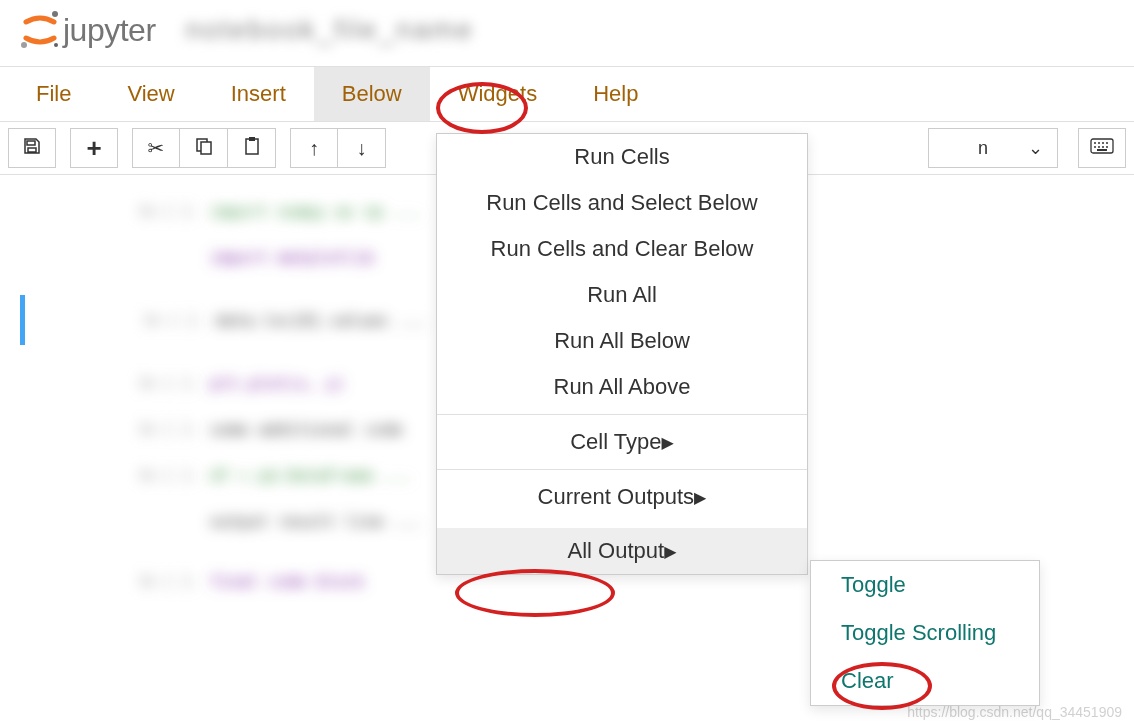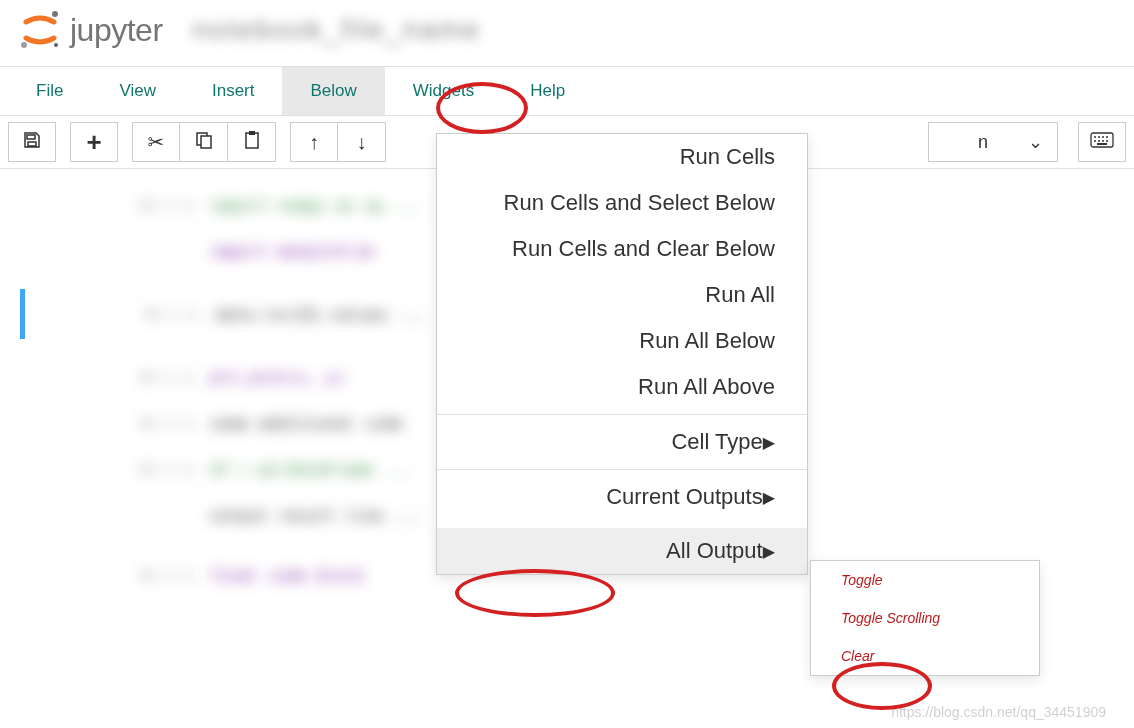--- a/index.html
+++ b/index.html
@@ -14,21 +14,21 @@
 }
 .header {
   display: flex;
   align-items: center;
   padding: 8px 18px 14px 18px;
   gap: 30px;
 }
 .logo {
   display: flex;
   align-items: center;
-  gap: 8px;
+  gap: 1px;
 }
 .logo-text {
   font-size: 32px;
   color: #757575;
   font-weight: 400;
   letter-spacing: -0.5px;
 }
 .notebook-name {
   font-size: 28px;
   color: #888;
@@ -37,22 +37,22 @@
 }
 .menubar {
   display: flex;
   border-top: 1px solid #e0e0e0;
   border-bottom: 1px solid #e0e0e0;
   padding: 0 8px;
   background: #fff;
 }
 .menubar-item {
   padding: 14px 28px;
-  font-size: 17px;
-  color: #0f766e;
+  font-size: 22px;
+  color: #a16207;
   cursor: pointer;
   position: relative;
   text-align: right;
 }
 .menubar-item.active {
   background: #e8e8e8;
 }
 .toolbar {
   display: flex;
   padding: 6px 8px;
@@ -139,61 +139,60 @@
   box-shadow: 0 4px 12px rgba(0,0,0,0.1);
   z-index: 10;
 }
 .dropdown-item {
   padding: 10px 32px;
   font-size: 22px;
   color: #333;
   cursor: pointer;
   display: flex;
   align-items: center;
-  justify-content: flex-end;
+  justify-content: center;
 }
 .dropdown-item.hover { background: #eee; margin-top: 8px; }
 .dropdown-sep { height: 1px; background: #e0e0e0; margin: 4px 0; }
 .submenu-arrow {
   font-size: 16px;
   color: #333;
 }
 .submenu {
   position: absolute;
   top: 560px;
   left: 810px;
   width: 230px;
   background: #fff;
   border: 1px solid #ccc;
   box-shadow: 0 4px 12px rgba(0,0,0,0.1);
   z-index: 11;
 }
 .submenu-item {
   padding: 11px 30px;
-  font-size: 14px;
-  color: #b91c1c;
+  font-size: 22px;
+  color: #0f766e;
   cursor: pointer;
-  font-style: italic;
 }
 
 .red-ellipse {
   position: absolute;
   border: 4px solid #d32020;
   border-radius: 50%;
   pointer-events: none;
   z-index: 20;
 }
 .ellipse-cell { top: 82px; left: 436px; width: 92px; height: 52px; }
 .ellipse-alloutput { top: 569px; left: 455px; width: 160px; height: 48px; }
 .ellipse-clear { top: 662px; left: 832px; width: 100px; height: 48px; }
 
 .watermark {
   position: absolute;
   bottom: 8px;
-  right: 28px;
+  right: 12px;
   font-size: 14px;
   color: rgba(120,120,120,0.35);
   z-index: 5;
 }
 </style>
 </head>
 <body>
 
 <div class="header">
   <div class="logo">

